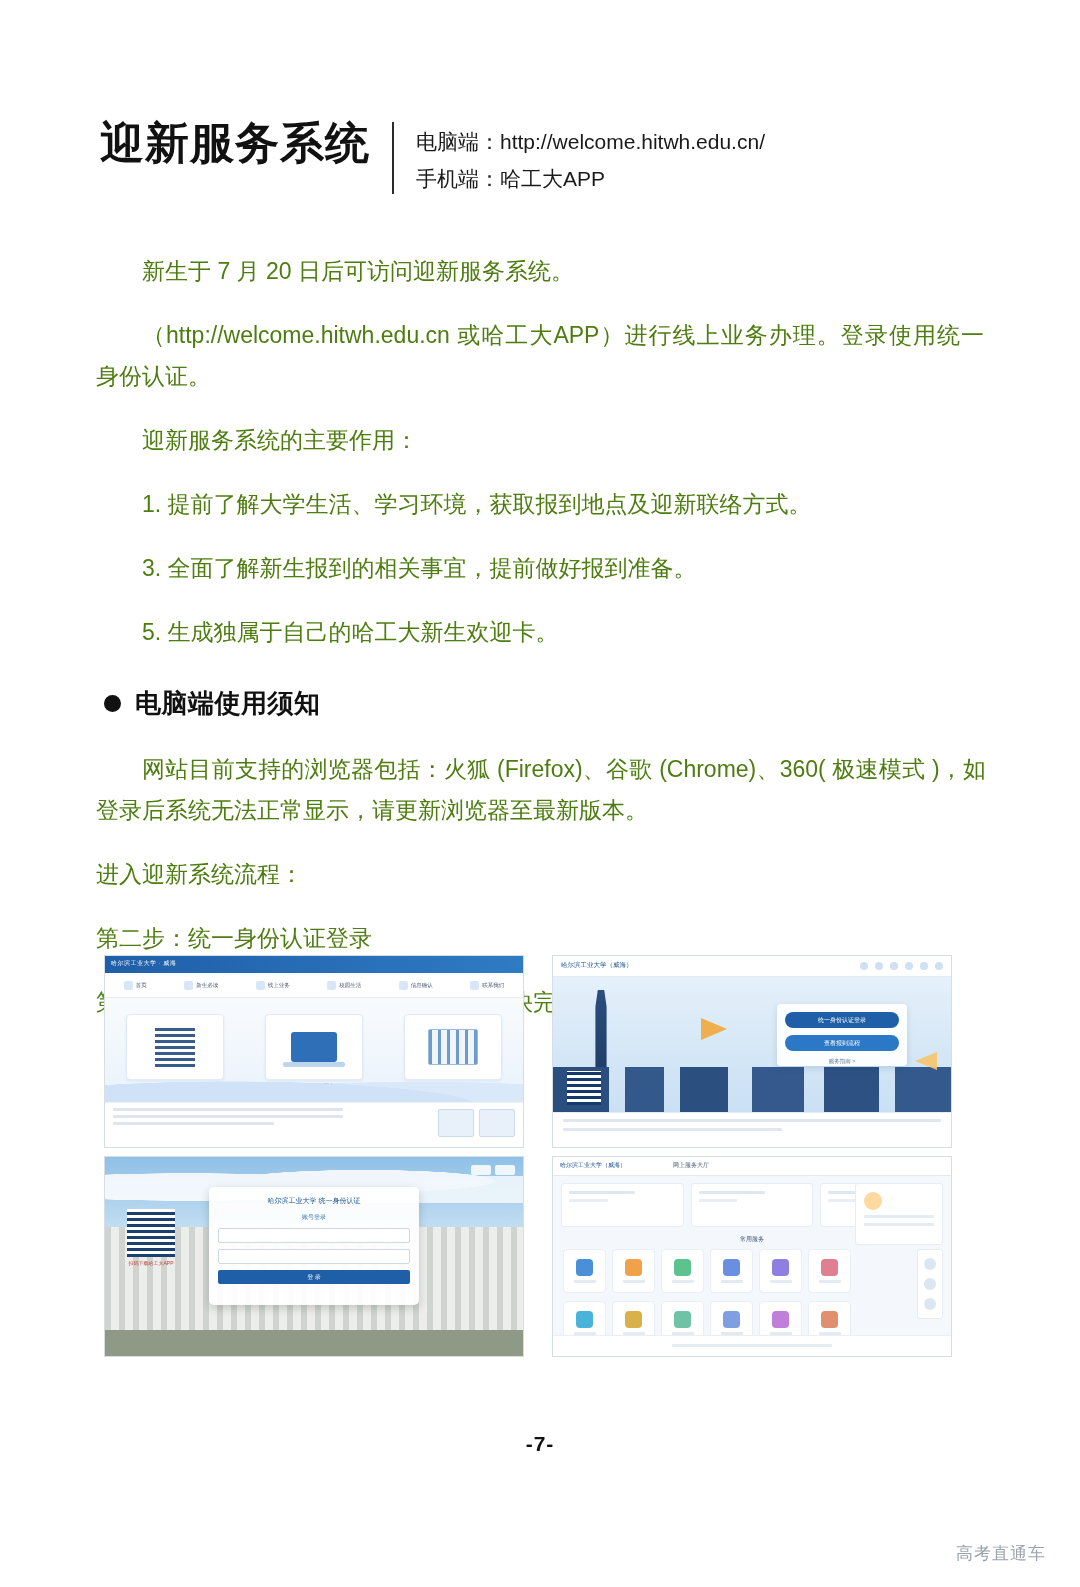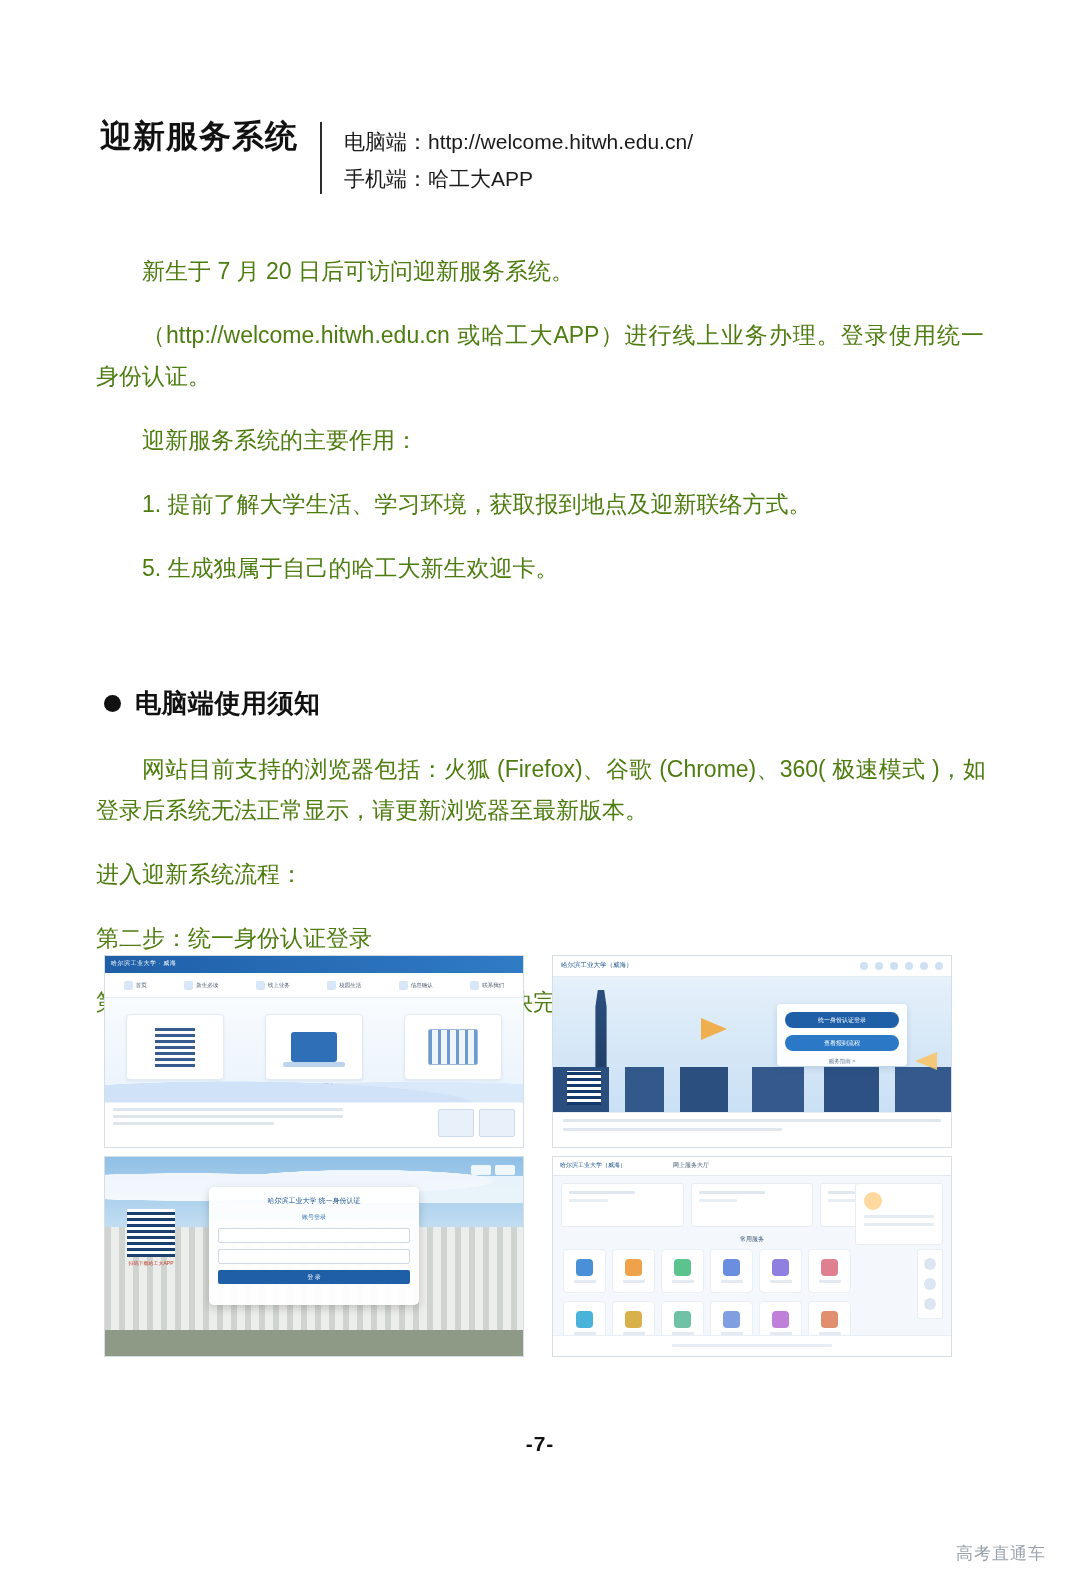--- a/index.html
+++ b/index.html
@@ -24,21 +24,21 @@
   
   .header {
     position: absolute;
     left: 100px;
     top: 118px;
     width: 880px;
     display: flex;
     align-items: flex-start;
   }
   .header-title {
-    font-size: 32px;
+    font-size: 44px;
     font-weight: 700;
     letter-spacing: 1px;
     line-height: 1.15;
     color: #111;
     white-space: nowrap;
     padding-right: 22px;
   }
   .header-divider {
     width: 2px;
     background: #2b2b2b;
@@ -291,20 +291,21 @@
       <div class="header-line">电脑端：http://welcome.hitwh.edu.cn/</div>
       <div class="header-line">手机端：哈工大APP</div>
     </div>
   </div>
 
   <div class="body-text">
     <p class="para indent">新生于 7 月 20 日后可访问迎新服务系统。</p>
     <p class="para indent">（http://welcome.hitwh.edu.cn 或哈工大APP）进行线上业务办理。登录使用统一身份认证。</p>
     <p class="para indent">迎新服务系统的主要作用：</p>
     <p class="para indent">1. 提前了解大学生活、学习环境，获取报到地点及迎新联络方式。</p>
+    <p class="para indent">3. 全面了解新生报到的相关事宜，提前做好报到准备。</p>
     <p class="para indent">5. 生成独属于自己的哈工大新生欢迎卡。</p>
   </div>
 
   <div class="section-head">
     <span class="bullet-dot"></span>
     <span class="section-head-text">电脑端使用须知</span>
   </div>
 
   <div class="section-body">
     <p class="para indent">网站目前支持的浏览器包括：火狐 (Firefox)、谷歌 (Chrome)、360( 极速模式 )，如登录后系统无法正常显示，请更新浏览器至最新版本。</p>

